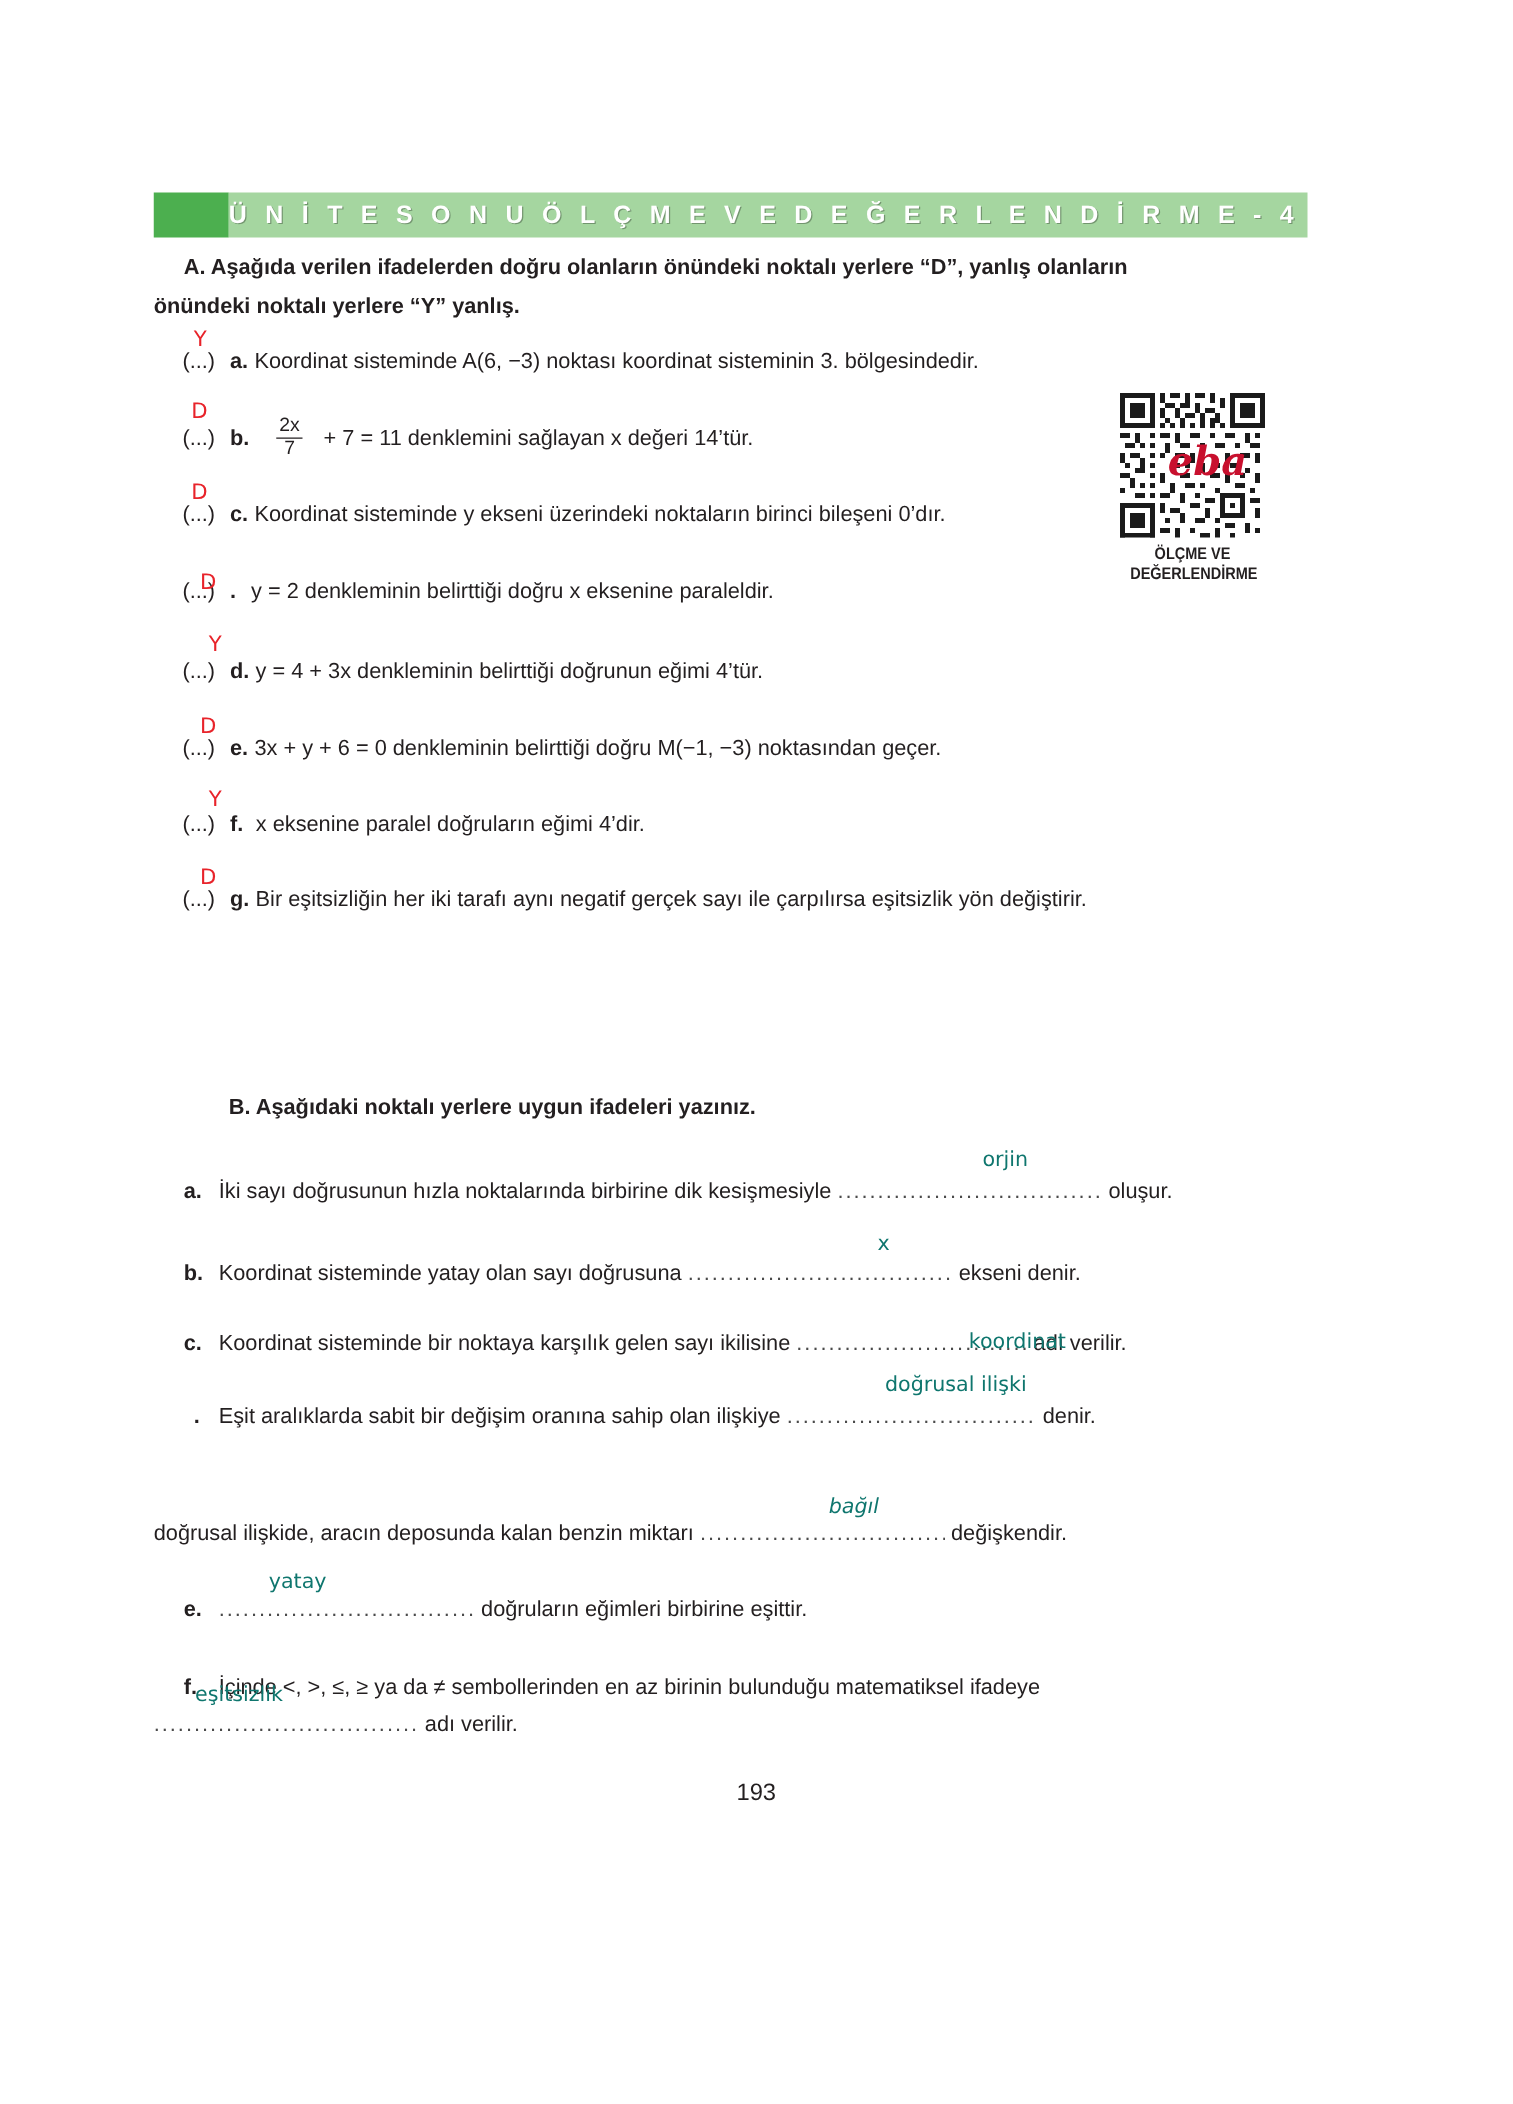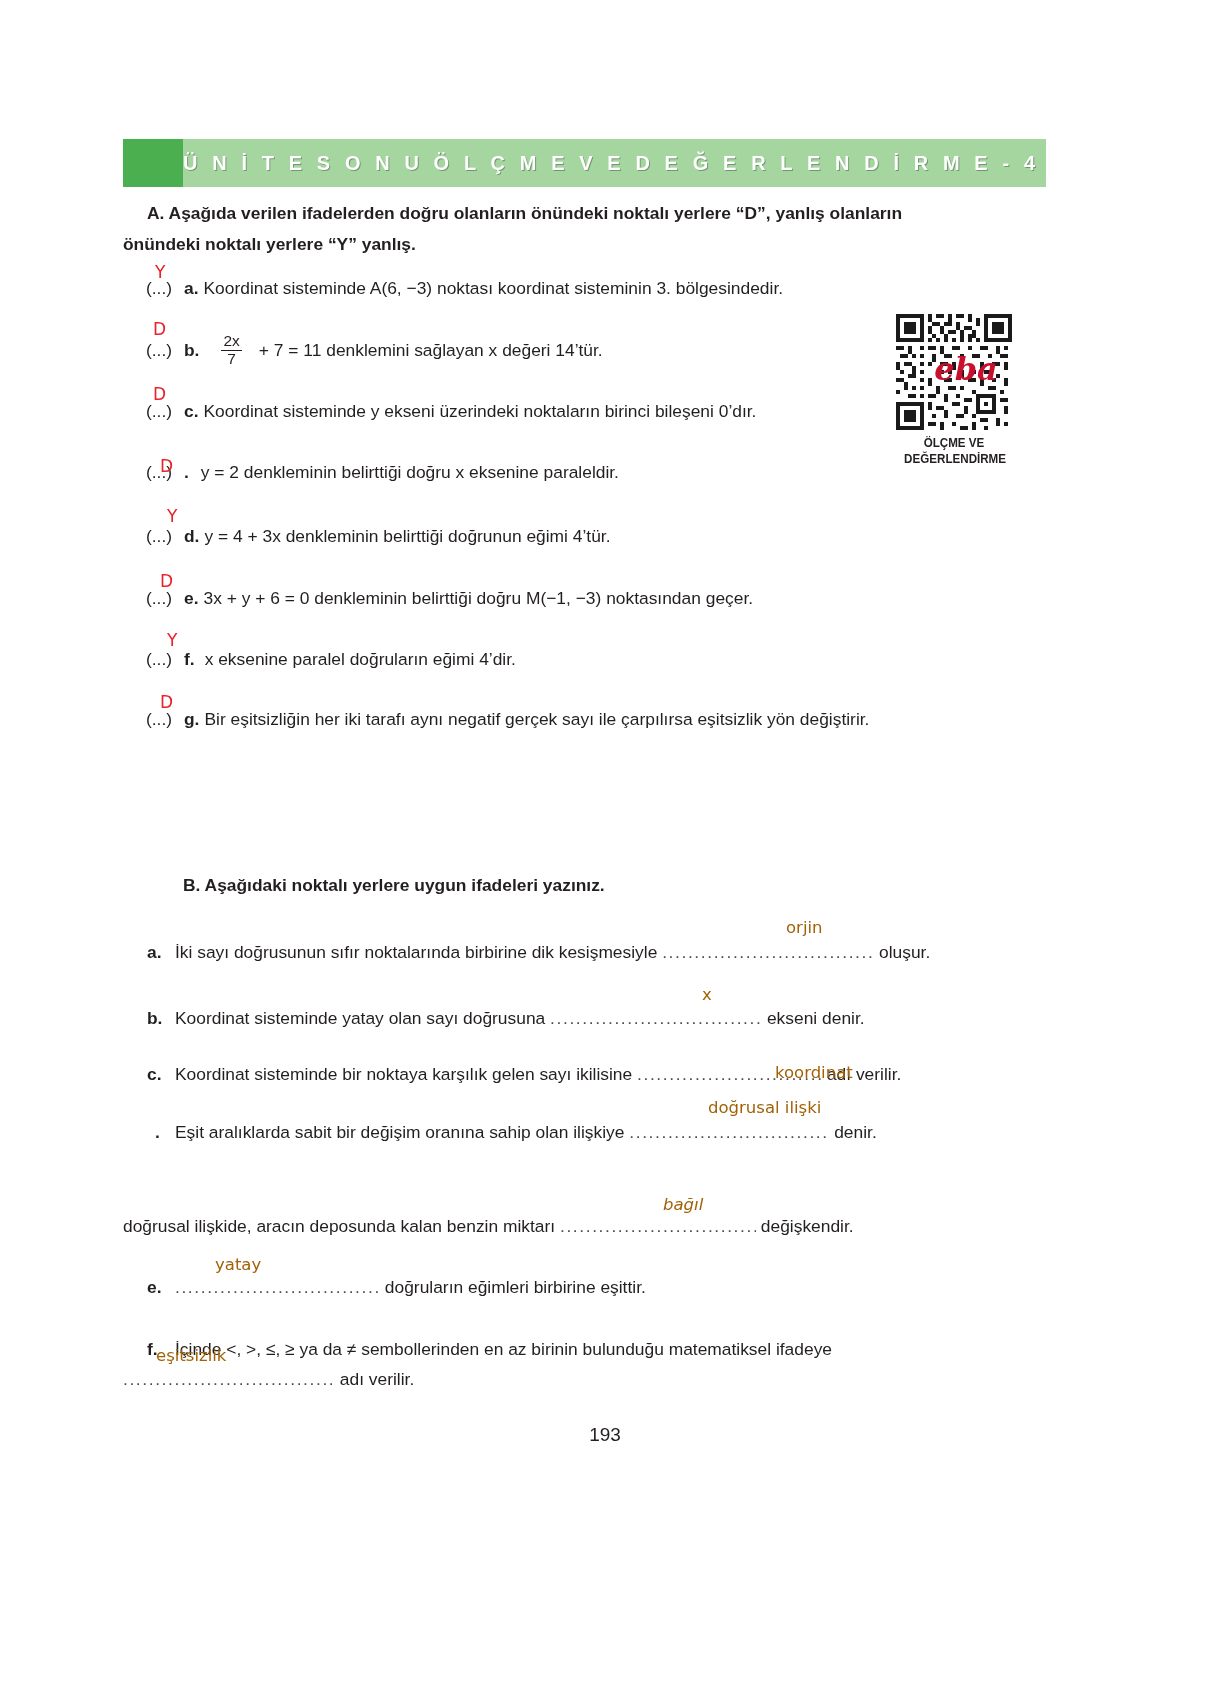--- a/index.html
+++ b/index.html
@@ -17,23 +17,23 @@
   }
   .page {
     position: absolute;
     inset: 0;
   }
 
   
   .banner {
     position: absolute;
     left: 123px;
-    top: 139px;
+    top: 154px;
     width: 886px;
-    height: 48px;
+    height: 36px;
     display: flex;
     align-items: stretch;
   }
   .banner-square {
     width: 60px;
     background: #4caf4f;
     flex: 0 0 auto;
   }
   .banner-bar {
     flex: 1 1 auto;
@@ -150,21 +150,21 @@
     overflow: hidden;
     white-space: nowrap;
     vertical-align: bottom;
     letter-spacing: 1.6px;
     font-size: 17.4px;
     color: #4a4a4a;
     position: relative;
   }
   .answer {
     position: absolute;
-    color: #a16207;
+    color: #0f766e;
     font-family: "DejaVu Sans", sans-serif;
     font-size: 16.5px;
     white-space: nowrap;
   }
 
   
   .page-number {
     position: absolute;
     left: 0;
     width: 1210px;
@@ -368,21 +368,21 @@
       </g>
       <text x="17.5" y="16.5" font-family="DejaVu Serif, serif" font-size="8" font-style="italic" font-weight="bold" fill="#c8102e" text-anchor="middle">eba</text>
     </svg>
     <div class="qr-caption">ÖLÇME VE</div>
     <div class="qr-caption" style="margin-top:0;">DEĞERLENDİRME</div>
   </div>
 
   <div class="b-heading" style="top:875px;">B. Aşağıdaki noktalı yerlere uygun ifadeleri yazınız.</div>
 
   <div class="b-item" style="left:147px; top:938px; width:880px;">
-    <span class="b-letter">a.</span><span>İki sayı doğrusunun sıfır noktalarında birbirine dik kesişmesiyle</span>
+    <span class="b-letter">a.</span><span>İki sayı doğrusunun hızla noktalarında birbirine dik kesişmesiyle</span>
     <span class="dotfill" style="width:212px;">.........................................................</span>
     <span>oluşur.</span>
     <span class="answer" style="left:639px; top:-25px;">orjin</span>
   </div>
 
   <div class="b-item" style="left:147px; top:1004px; width:880px;">
     <span class="b-letter">b.</span><span>Koordinat sisteminde yatay olan sayı doğrusuna</span>
     <span class="dotfill" style="width:212px;">.........................................................</span>
     <span>ekseni denir.</span>
     <span class="answer" style="left:555px; top:-24px;">x</span>

